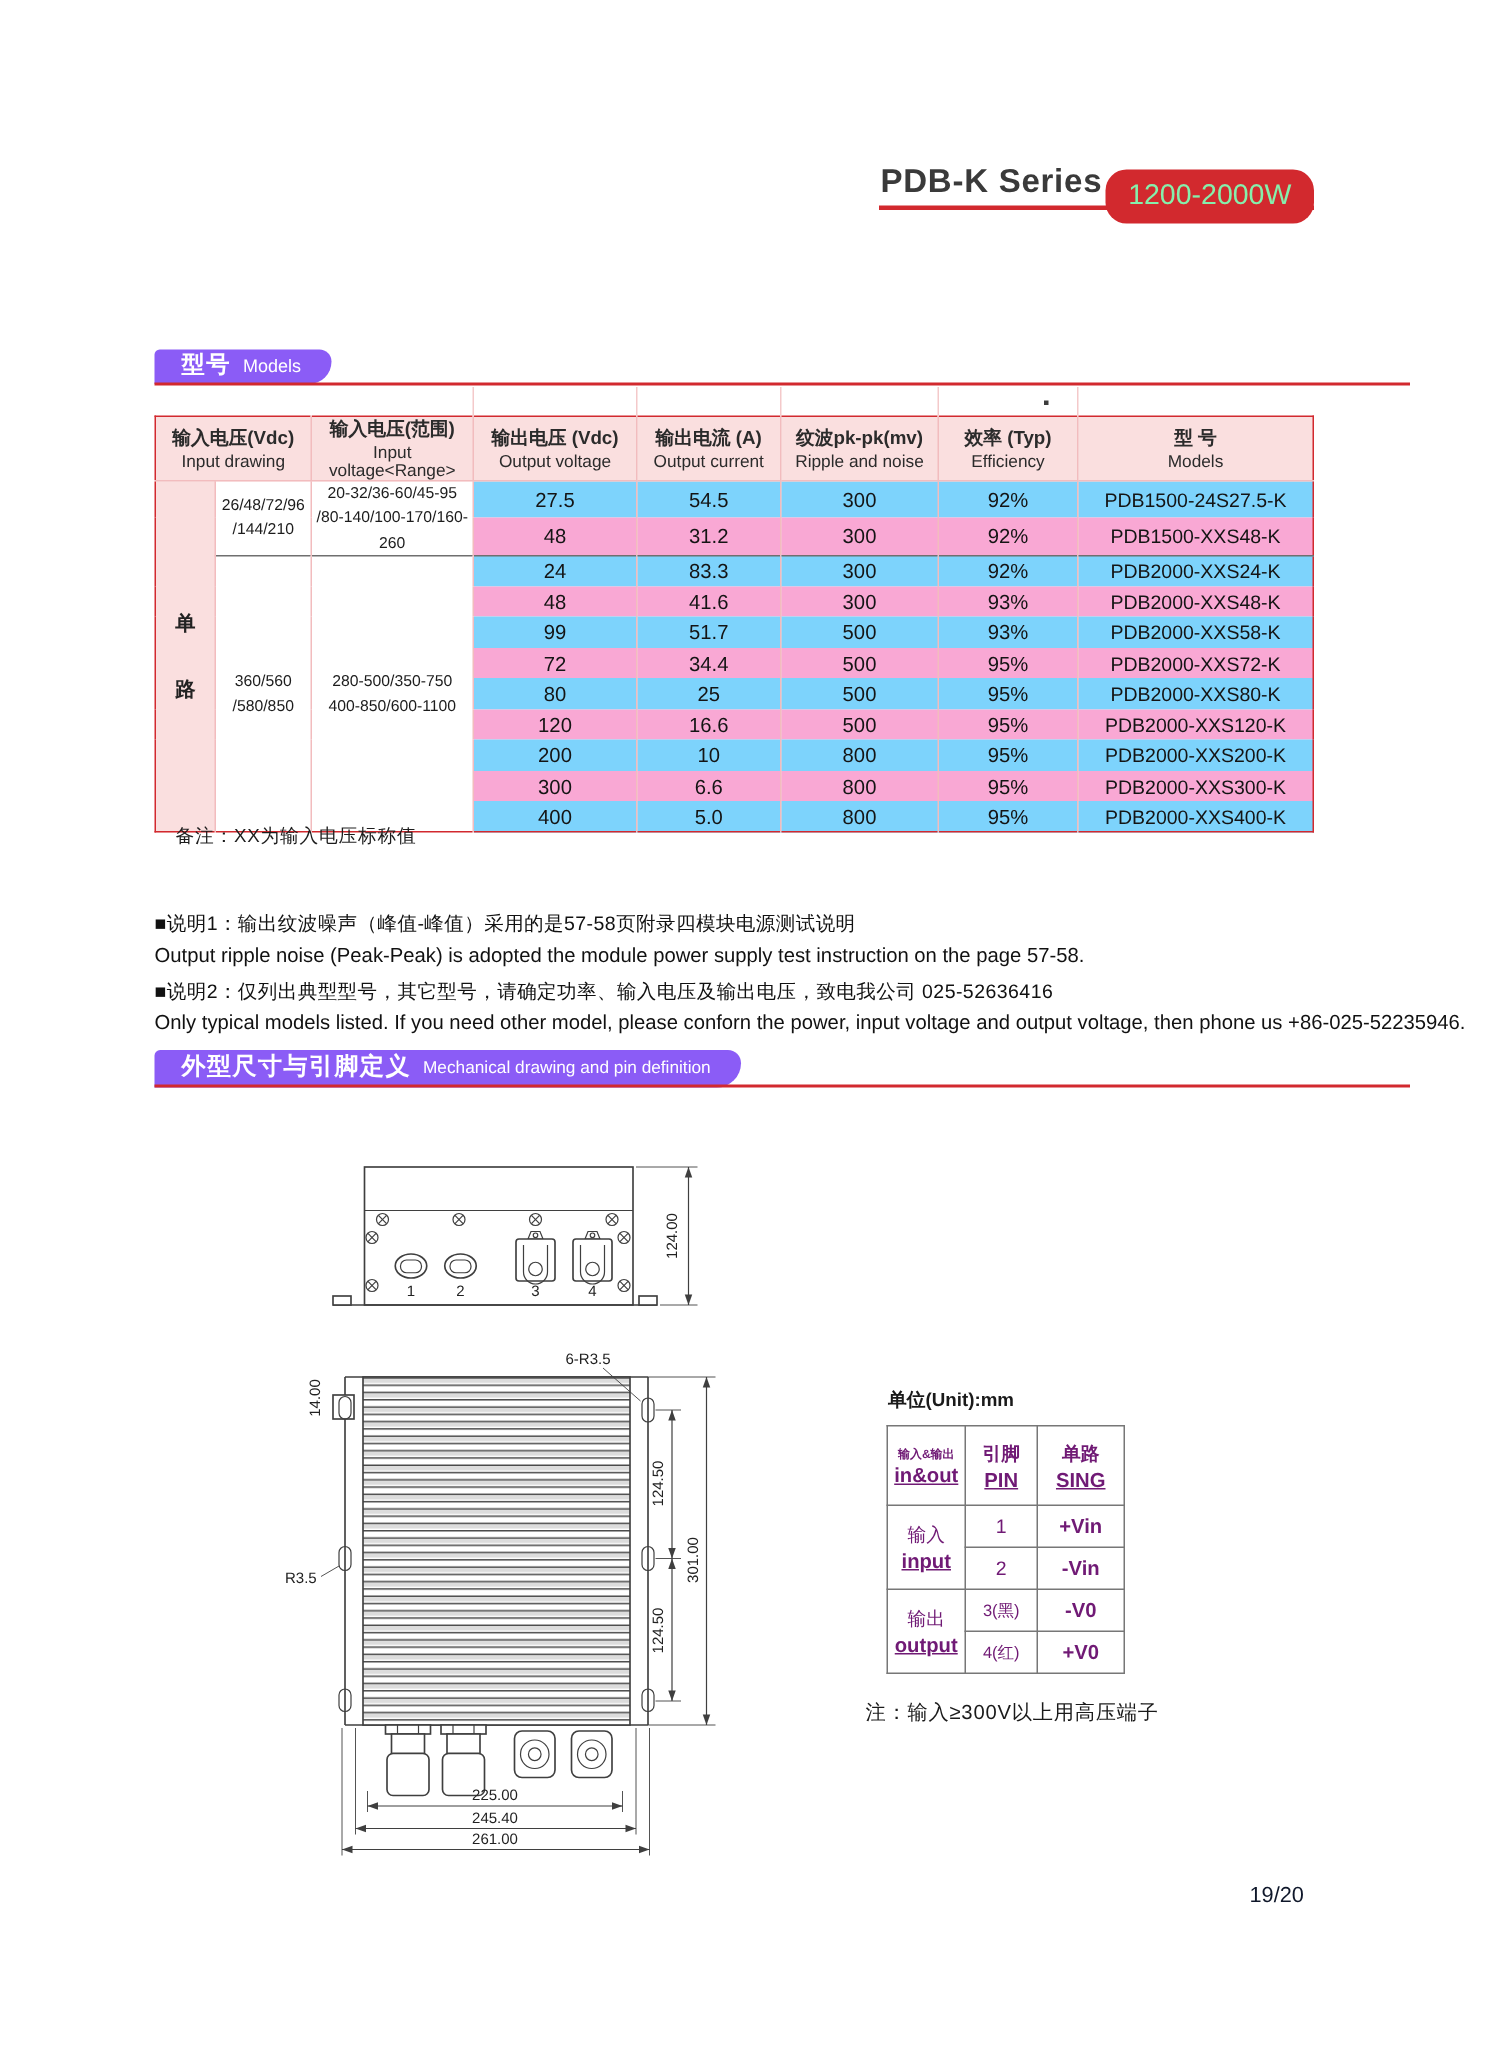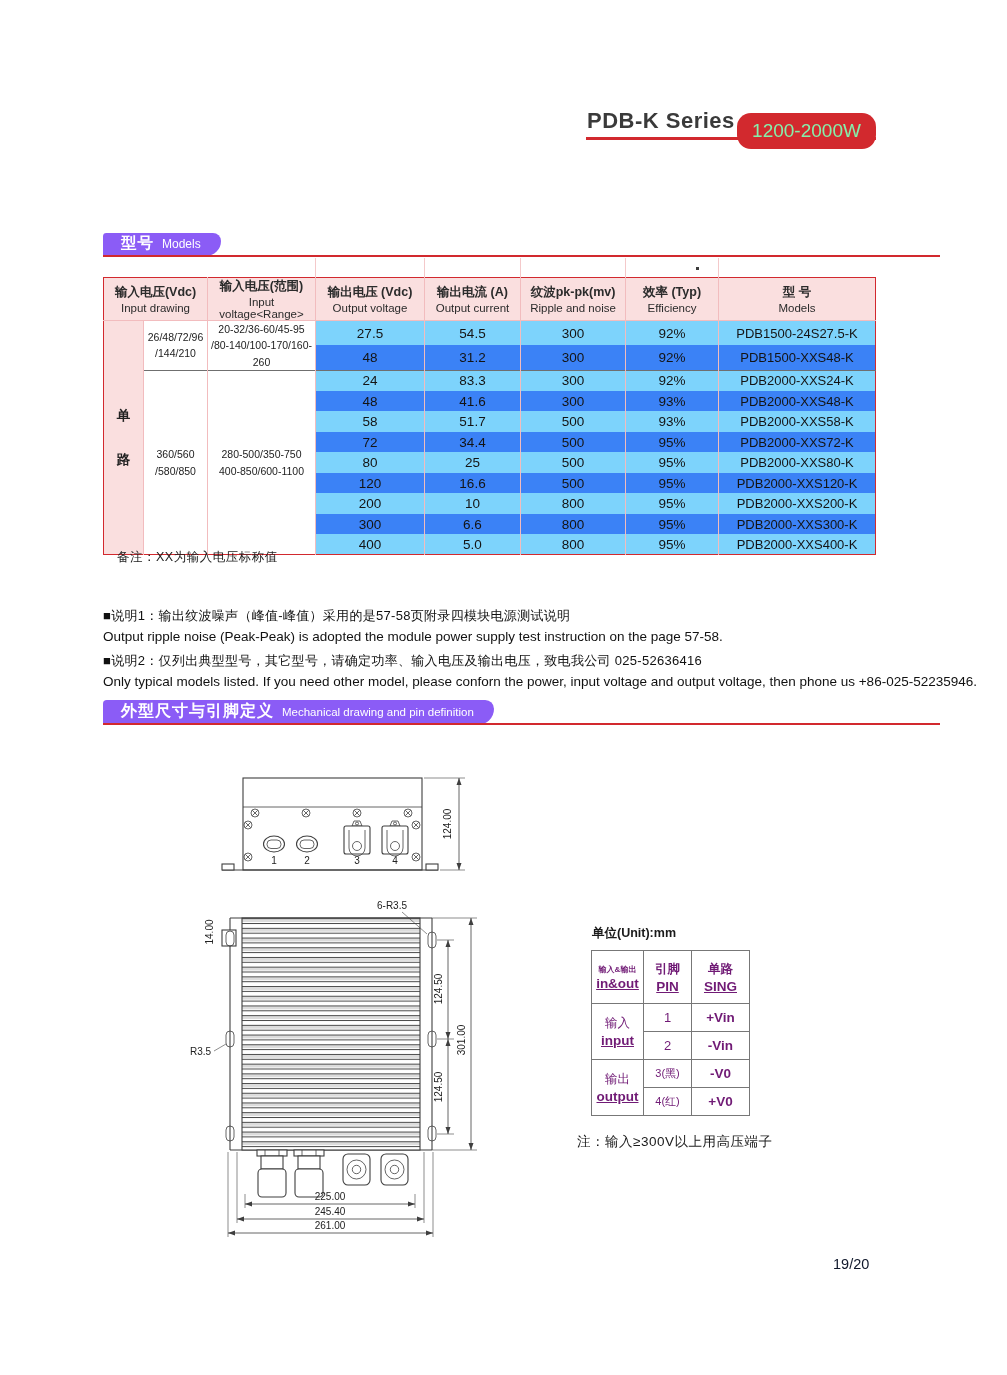--- a/index.html
+++ b/index.html
@@ -39,21 +39,21 @@
   table.models thead th { background:#fadfdf; height:40px; border-bottom:1px solid #f2bcbe; }
   table.models thead .zh { font-size:12.5px; font-weight:bold; color:#2b2b2b; }
   table.models thead .en { font-size:11.5px; font-weight:normal; color:#2b2b2b; margin-top:1px; }
   table.models tbody tr { height:20.5px; }
   td.chan { background:#fadfdf; }
   td.chan .stack { display:flex; flex-direction:column; align-items:center; gap:26px;
                    font-size:13.5px; font-weight:bold; color:#222; }
   td.grp { background:#fff; font-size:10.5px; color:#1c1c1c; line-height:1.55; white-space:pre-line; }
   td.data { font-size:13.5px; color:#141414; background:#7dd3fc; }
   td.model { font-size:13px;margin-left:25px; }
-  tr.alt td.data { background:#3b82f6; }
+  tr.alt td.data { background:#f9a8d4; }
   tr.gstart td { border-top:1px solid #6f6f6f; }
 
   .table-note { left:117px; top:549px; font-size:12.5px; color:#1c1c1c; letter-spacing:.5px; }
 
   
   .note-zh { left:103px; font-size:13px; color:#111; letter-spacing:.3px; }
   .note-en { left:103px; font-size:13.5px; color:#111; }
   #note1-zh { top:607px; } #note1-en { top:629px; }
   #note2-zh { top:652px; } #note2-en { top:674px; }
 
@@ -183,21 +183,21 @@
       <td class="data model">PDB2000-XXS24-K</td>
     </tr>
     <tr class="alt">
       <td class="data">48</td>
       <td class="data">41.6</td>
       <td class="data">300</td>
       <td class="data">93%</td>
       <td class="data model">PDB2000-XXS48-K</td>
     </tr>
     <tr>
-      <td class="data">58</td>
+      <td class="data">99</td>
       <td class="data">51.7</td>
       <td class="data">500</td>
       <td class="data">93%</td>
       <td class="data model">PDB2000-XXS58-K</td>
     </tr>
     <tr class="alt">
       <td class="data">72</td>
       <td class="data">34.4</td>
       <td class="data">500</td>
       <td class="data">95%</td>

